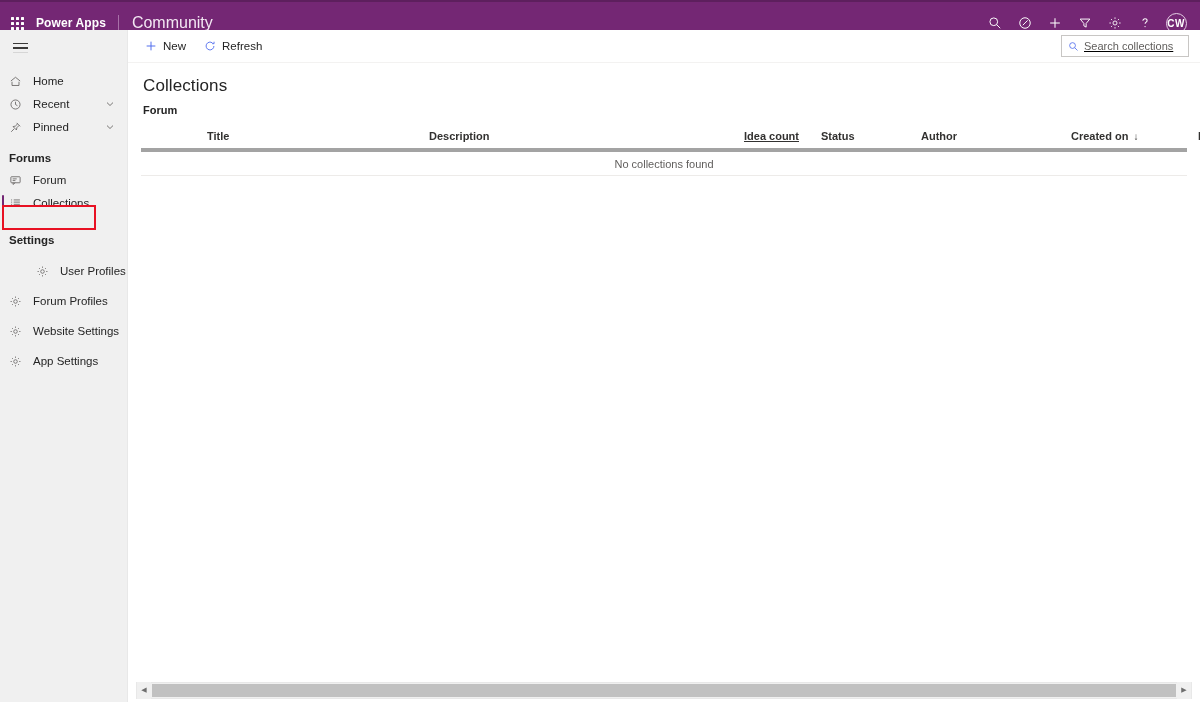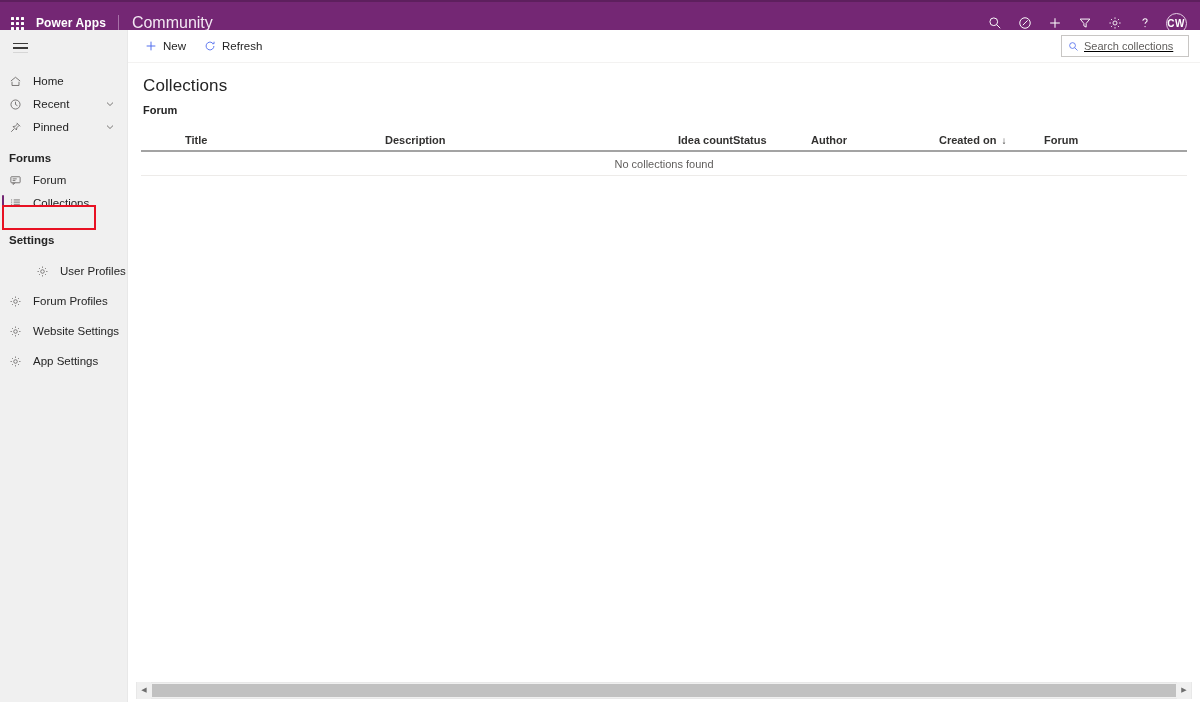--- a/index.html
+++ b/index.html
@@ -155,33 +155,33 @@
     border: 1px solid #c8c6c4; background: #ffffff;
     display: flex; align-items: center; justify-content: space-between;
     padding: 0 7px 0 7px; cursor: pointer;
   }
   .combo .cv { font-size: 11px; color: #242424; }
   .combo .cc { display: flex; align-items: center; color: #a19f9d; }
 
   
   .grid { margin-top: 14px; padding: 0 13px 0 13px; }
   .grid-head {
-    display: flex; align-items: center;
-    height: 22px; border-bottom: 2px solid #a3a3a3;
+    display: flex; align-items: flex-start;
+    height: 22px; border-bottom: 4px solid #a3a3a3; gap: 22px;
   }
   .th {
     font-size: 11px; font-weight: bold; color: #323130;
     display: flex; align-items: center; white-space: nowrap;
   }
   .th.num { justify-content: flex-end; }
   .th .sortarrow { margin-left: 5px; font-size: 10px; color: #323130; font-weight: normal; }
   .th-check { width: 44px; flex: none; }
   .c-title { width: 200px; flex: none; }
   .c-desc  { width: 265px; flex: none; }
-  .c-idea  { width: 83px; flex: none; }
+  .c-idea  { width: 83px; flex: none; text-decoration: underline; }
   .c-status{ width: 78px; flex: none; }
   .c-author{ width: 128px; flex: none; }
   .c-created{ width: 105px; flex: none; }
   .c-forum { width: 120px; flex: none; }
   .grid-empty {
     height: 24px; display: flex; align-items: center; justify-content: center;
     border-bottom: 1px solid #edebe9;
     font-size: 11px; color: #605e5c;
   }
 

